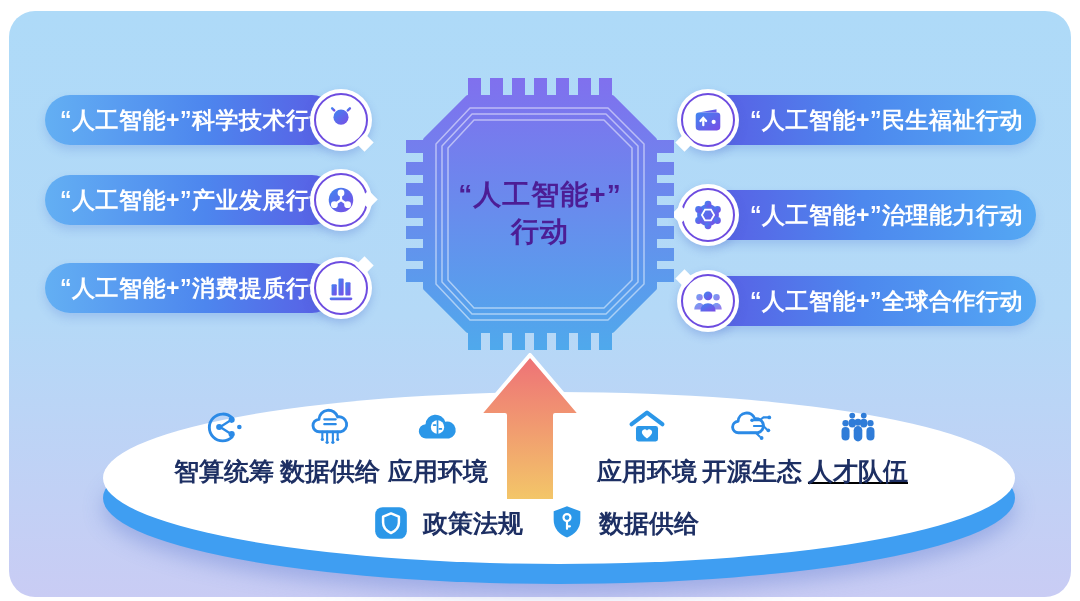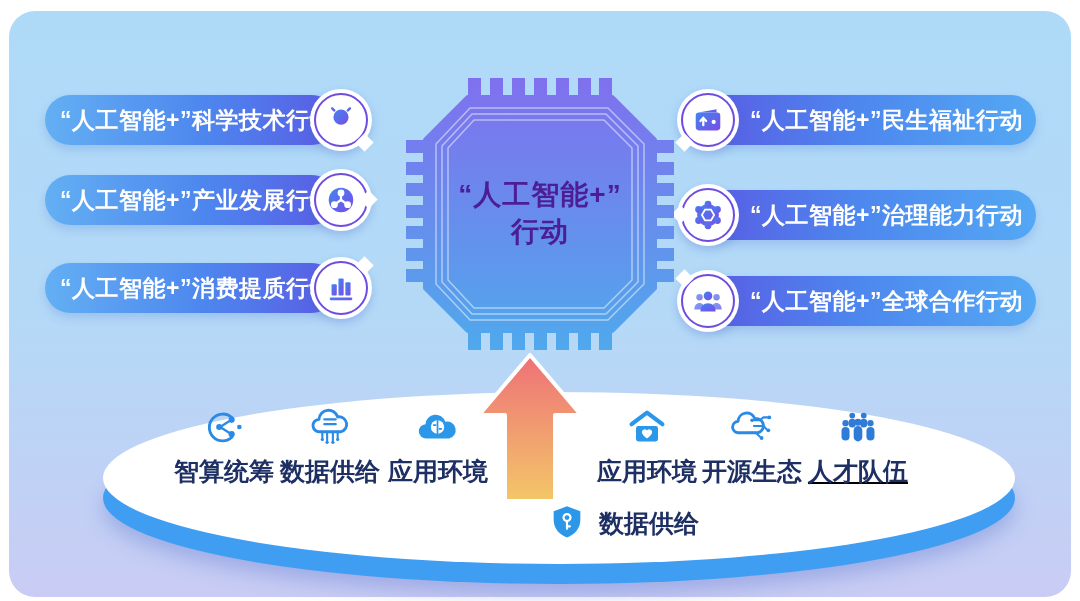--- a/index.html
+++ b/index.html
@@ -326,20 +326,27 @@
           <rect x="6.8" y="24" width="8.4" height="14" rx="4.2"></rect>
         <circle cx="24" cy="19" r="3.6"></circle>
           <rect x="19.5" y="23" width="9" height="16" rx="4.5"></rect>
         <circle cx="37" cy="20" r="3.3"></circle>
           <rect x="32.8" y="24" width="8.4" height="14" rx="4.2"></rect>
       </g>
     </svg>
     <div class="cap-label">人才队伍</div>
   </div>
 
+  <div class="base-item" style="left:371px;">
+    <svg width="40" height="40" viewBox="0 0 48 48">
+      <rect x="5" y="5" width="38" height="38" rx="9" fill="#2b97e8"></rect>
+      <path d="M24,12.5 l9.5,3.8 v7.2 c0,6.5 -4.2,10.2 -9.5,12.5 c-5.3,-2.3 -9.5,-6 -9.5,-12.5 v-7.2 z" fill="none" stroke="#ffffff" stroke-width="3" stroke-linejoin="round"></path>
+    </svg>
+    <div class="base-label">政策法规</div>
+  </div>
 
   <div class="base-item" style="left:547px;">
     <svg width="40" height="40" viewBox="0 0 48 48">
       <path d="M24,4 l16,6 v10 c0,11 -7,17.5 -16,21.5 c-9,-4 -16,-10.5 -16,-21.5 v-10 z" fill="#2b97e8"></path>
       <circle cx="24" cy="17.5" r="4.2" fill="none" stroke="#ffffff" stroke-width="2.6"></circle>
       <g stroke="#ffffff" stroke-width="2.6" stroke-linecap="round">
         <line x1="24" y1="21.7" x2="24" y2="31"></line>
         <line x1="24" y1="28" x2="27.5" y2="28"></line>
       </g>
     </svg>

